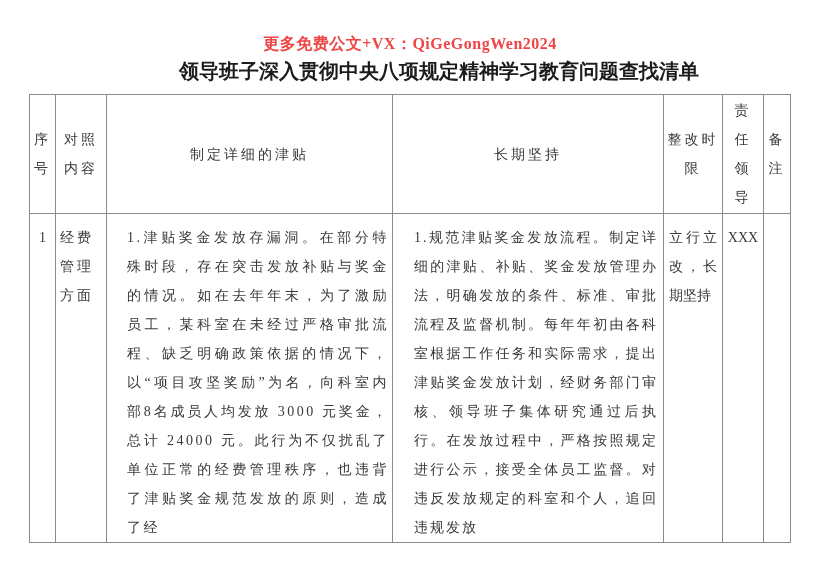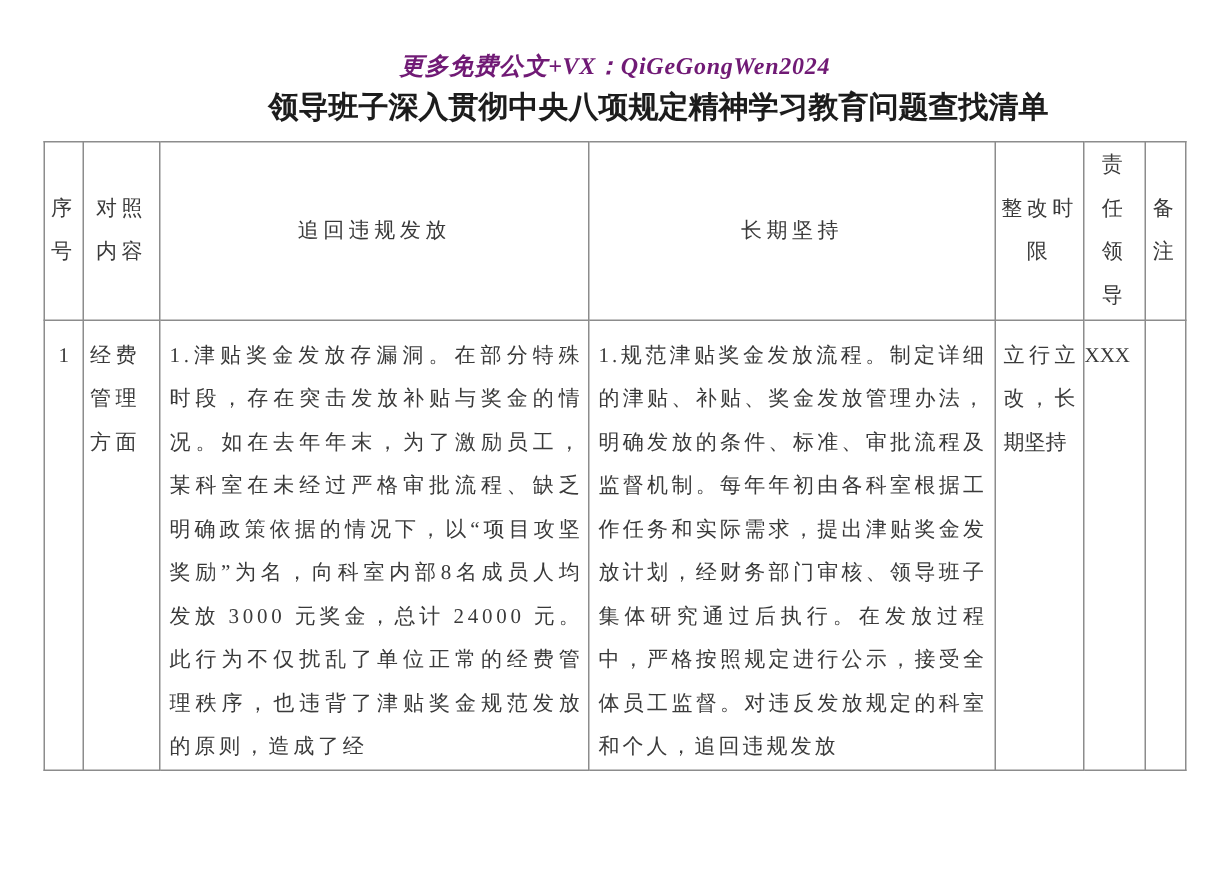--- a/index.html
+++ b/index.html
@@ -16,23 +16,22 @@
     overflow: hidden;
   }
   .promo-line {
     position: absolute;
     top: 34px;
     left: 0;
     width: 100%;
     text-align: center;
     font-size: 16px;
     font-weight: bold;
-    color: #701a75;
+    color: #ef4444;
     letter-spacing: 0.5px;
-    font-style: italic;
   }
   .doc-title {
     position: absolute;
     top: 58px;
     left: 0;
     width: 100%;
     text-align: center;
     font-size: 20px;
     font-weight: bold;
     color: #1c1c1c;
@@ -81,34 +80,35 @@
   }
   .cell-category {
     text-align: left;
     letter-spacing: 3px;
     padding: 9px 4px 0 4px;
   }
   .cell-problem {
     text-align: justify;
     text-justify: inter-character;
     letter-spacing: 2.5px;
-    padding: 9px 3px 0 6px;
+    padding: 9px 3px 0 20px;
   }
   .cell-measure {
     text-align: justify;
     text-justify: inter-character;
     letter-spacing: 2px;
-    padding: 9px 5px 0 6px;
+    padding: 9px 5px 0 21px;
   }
   .cell-deadline {
     text-align: justify;
     text-justify: inter-character;
     padding: 9px 5px 16px 5px;
   }
   .cell-leader {
+    text-align: center;
     padding: 9px 0 16px 0;
   }
   .cell-note {
     padding: 9px 0 0 0;
   }
 </style>
 </head>
 <body>
 
 <div class="page">
@@ -126,21 +126,21 @@
       <col class="col-deadline">
       <col class="col-leader">
       <col class="col-note">
     </colgroup>
     <tbody>
       <tr class="row-header">
         <th>序
 号</th>
         <th>对照
 内容</th>
-        <th>追回违规发放</th>
+        <th>制定详细的津贴</th>
         <th>长期坚持</th>
         <th>整改时
 限</th>
         <th>责
 任
 领
 导</th>
         <th>备
 注</th>
       </tr>

